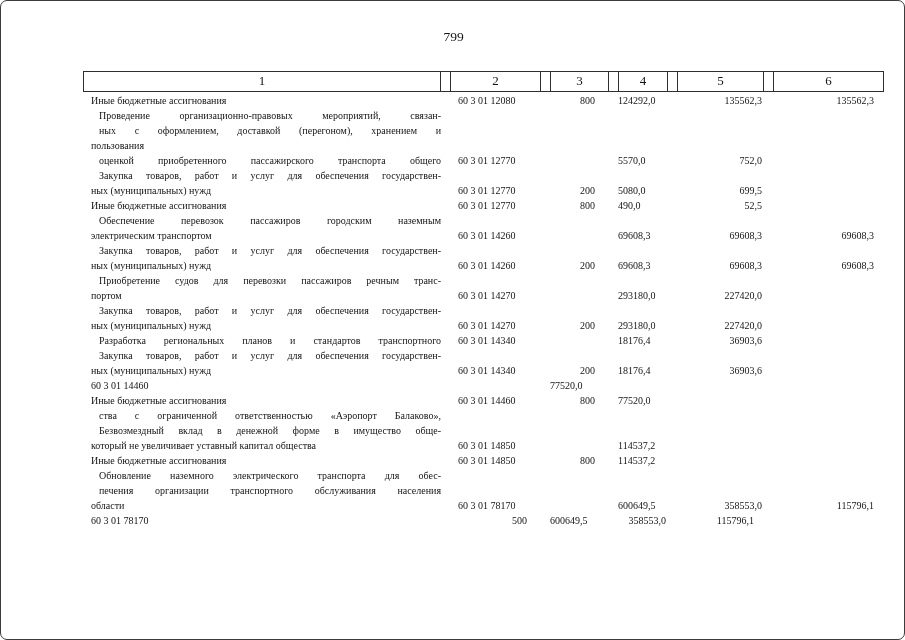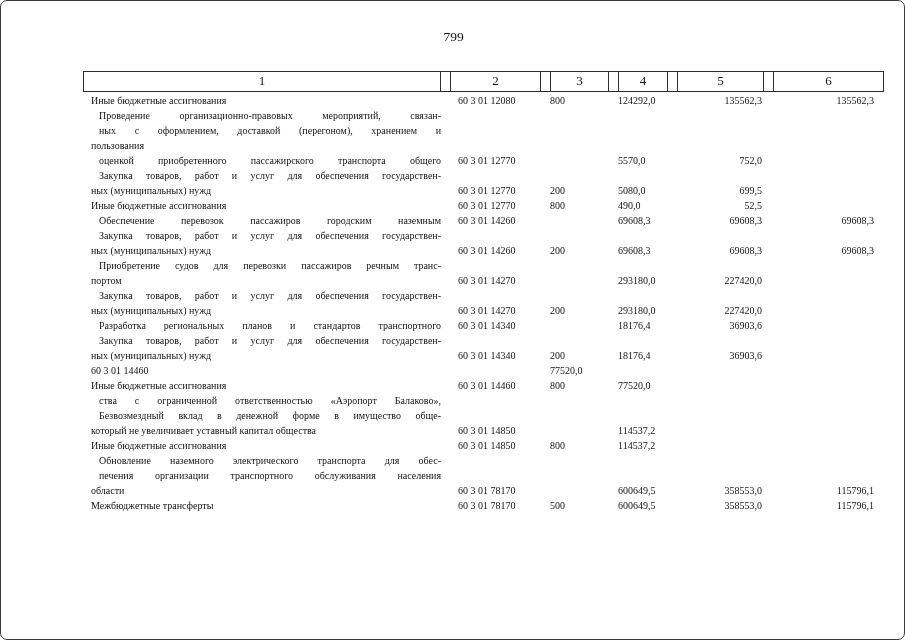--- a/index.html
+++ b/index.html
@@ -46,21 +46,21 @@
   .tbody { margin-top: 1px; }
   .trow {
     align-items: end;
     font-size: 10px;
     line-height: 15px;
   }
   .c1 { padding-left: 8px; }
   .ln { white-space: nowrap; }
   .j  { text-align: justify; text-align-last: justify; margin-left: 8px; }
   .c2 { padding-left: 8px; white-space: nowrap; }
-  .c3 { text-align: left; padding-right: 14px; font-family: Liberation Serif, serif; }
+  .c3 { text-align: right; padding-right: 14px; font-family: Liberation Serif, serif; }
   .c4 { text-align: left; }
   .c5 { text-align: right; padding-right: 2px; }
   .c6 { text-align: right; padding-right: 10px; }
 </style>
 </head>
 <body>
 
 <div class="page">
   <div class="pagenum">799</div>
 
@@ -114,20 +114,21 @@
           </div>
           <div class="td c2">60 3 01 12770</div>
           <div class="td c3">800</div>
           <div class="td c4">490,0</div>
           <div class="td c5">52,5</div>
           <div class="td c6"></div>
         </div>
         <div class="grid trow">
           <div class="td c1">
             <div class="ln j">Обеспечение перевозок пассажиров городским наземным</div>
+            <div class="ln">электрическим транспортом</div>
           </div>
           <div class="td c2">60 3 01 14260</div>
           <div class="td c3"></div>
           <div class="td c4">69608,3</div>
           <div class="td c5">69608,3</div>
           <div class="td c6">69608,3</div>
         </div>
         <div class="grid trow">
           <div class="td c1">
             <div class="ln j">Закупка товаров, работ и услуг для обеспечения государствен-</div>
@@ -227,23 +228,20 @@
             <div class="ln j">печения организации транспортного обслуживания населения</div>
             <div class="ln">области</div>
           </div>
           <div class="td c2">60 3 01 78170</div>
           <div class="td c3"></div>
           <div class="td c4">600649,5</div>
           <div class="td c5">358553,0</div>
           <div class="td c6">115796,1</div>
         </div>
         <div class="grid trow">
-          <div class="td c1">
-            <div class="ln">Межбюджетные трансферты</div>
-          </div>
           <div class="td c2">60 3 01 78170</div>
           <div class="td c3">500</div>
           <div class="td c4">600649,5</div>
           <div class="td c5">358553,0</div>
           <div class="td c6">115796,1</div>
         </div>
       </div>
   </div>
 </div>
 

